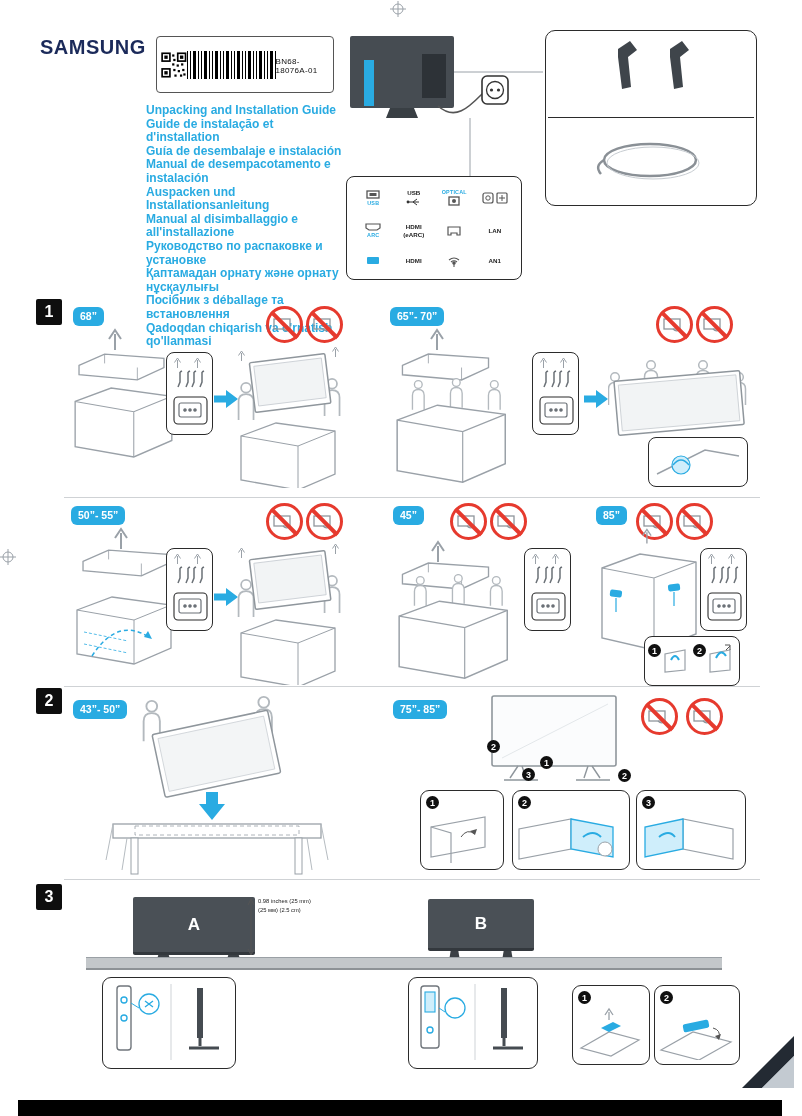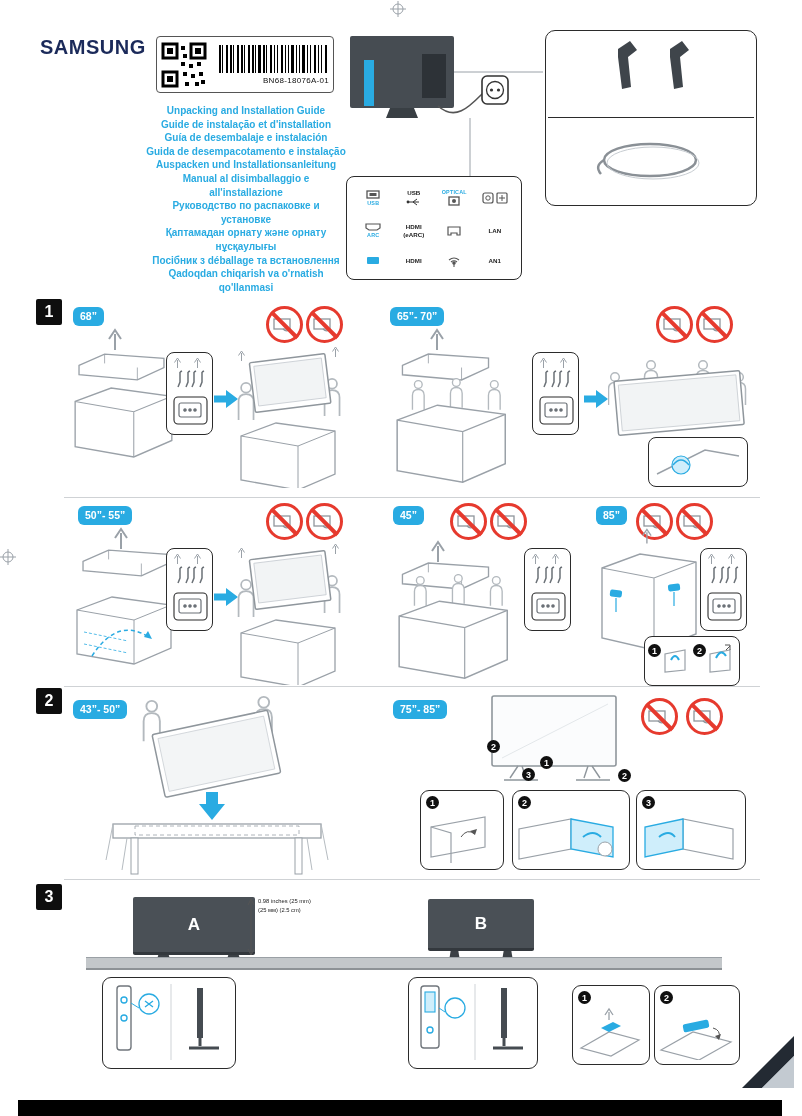--- a/index.html
+++ b/index.html
@@ -2,24 +2,24 @@
 <html><head>
 <meta charset="utf-8">
 <style>
   *{margin:0;padding:0;box-sizing:border-box}
   html,body{background:#e9e9e9;font-family:"Liberation Sans",sans-serif}
   .page{position:relative;width:802px;height:1116px;background:#fff;margin:0 auto;overflow:hidden}
   .abs{position:absolute}
   svg{display:block}
   .logo{position:absolute;left:40px;top:36px;font-size:20px;font-weight:800;letter-spacing:.5px;color:#1b2a5a}
   .label-box{position:absolute;left:156px;top:36px;width:178px;height:57px;border:1.2px solid #555;border-radius:4px;display:flex;align-items:center;padding:4px}
-  .barwrap{flex:1;display:flex;flex-direction:column;align-items:flex-end}
+  .barwrap{flex:1;display:flex;flex-direction:row;align-items:center}
   .barcode{width:110px;height:28px;background:repeating-linear-gradient(90deg,#000 0 1.5px,#fff 1.5px 3px,#000 3px 4px,#fff 4px 6.5px,#000 6.5px 9px,#fff 9px 11px)}
   .partno{font-size:8px;color:#111;margin-top:3px;letter-spacing:.3px}
-  .titles{position:absolute;left:146px;top:104px;width:200px;text-align:center;color:#29abe2;font-weight:bold;font-size:10px;line-height:13.6px}
+  .titles{position:absolute;left:146px;top:104px;width:200px;text-align:left;color:#29abe2;font-weight:bold;font-size:12px;line-height:13.6px}
   .panel{position:absolute;border:1.3px solid #2b2b2b;border-radius:9px;background:#fff}
   .inset{width:47px;height:83px;border-radius:8px;padding:2px}
   .badge{position:absolute;background:#29abe2;color:#fff;font-weight:bold;font-size:10.5px;line-height:1;padding:4px 7px;border-radius:6px;white-space:nowrap}
   .secnum{position:absolute;width:26px;height:26px;background:#0e0e0e;border-radius:2px;color:#fff;font-weight:bold;font-size:16px;display:flex;align-items:center;justify-content:center}
   .stepnum{width:13px;height:13px;background:#101010;border-radius:50%;color:#fff;font-size:9px;font-weight:bold;display:flex;align-items:center;justify-content:center;flex:0 0 auto}
   .stepabs{position:absolute}
   .no-sign{position:absolute;width:37px;height:37px}
   .no-sign .sketch{position:absolute;left:7px;top:11px}
   .no-sign .ring{position:absolute;inset:0;border:3.5px solid #e63a2e;border-radius:50%}
   .no-sign .slash{position:absolute;left:0;top:16.5px;width:37px;height:3.5px;background:#e63a2e;transform:rotate(45deg)}
@@ -115,21 +115,21 @@
     <div class="barwrap">
       <div class="barcode"></div>
       <div class="partno">BN68-18076A-01</div>
     </div>
   </div>
 
   <div class="titles">
     <div>Unpacking and Installation Guide</div>
     <div>Guide de instalação et d'installation</div>
     <div>Guía de desembalaje e instalación</div>
-    <div>Guida de desempacotamento e instalação</div>
+    <div>Manual de desempacotamento e instalación</div>
     <div>Auspacken und Installationsanleitung</div>
     <div>Manual al disimballaggio e all'installazione</div>
     <div>Руководство по распаковке и установке</div>
     <div>Қаптамадан орнату және орнату нұсқаулығы</div>
     <div>Посібник з déballage та встановлення</div>
     <div>Qadoqdan chiqarish va o'rnatish qo'llanmasi</div>
   </div>
 
   <svg class="abs" style="left:338px;top:26px" width="205" height="150" viewBox="0 0 205 150">
     <path d="M116 46 H205 M132 92 V150" stroke="#9aa1a8" stroke-width="1" fill="none"></path>
@@ -385,21 +385,21 @@
   <div class="panel" style="left:648px;top:437px;width:100px;height:50px;border-radius:8px">
     <svg width="96" height="46">
       <path d="M8 36 L56 12 L90 18" stroke="#9aa1a8" fill="none" stroke-width="1.4"></path>
       <circle cx="32" cy="27" r="9" fill="#cfeefb" stroke="#29abe2" stroke-width="1.2"></circle>
       <path d="M24 27 q8 -10 16 0" stroke="#29abe2" fill="none" stroke-width="1.4"></path>
     </svg>
   </div>
 
   <div class="divline" style="left:64px;top:497px;width:696px"></div>
 
-  <div class="badge" style="left:78px;top:506px">50”- 55”</div>
+  <div class="badge" style="left:71px;top:506px">50”- 55”</div>
   <svg class="abs" style="left:114px;top:527px" width="16" height="22">
       <use href="#g-uparrow"></use>
     </svg>
   <svg class="abs" style="left:82px;top:549px" width="88" height="28" viewBox="0 0 86 27">
       <use href="#g-foam"></use>
     </svg>
   <svg class="abs" style="left:74px;top:580px" width="100" height="90">
     <g transform="translate(2,16)">
         <use href="#g-box"></use>
       </g>

